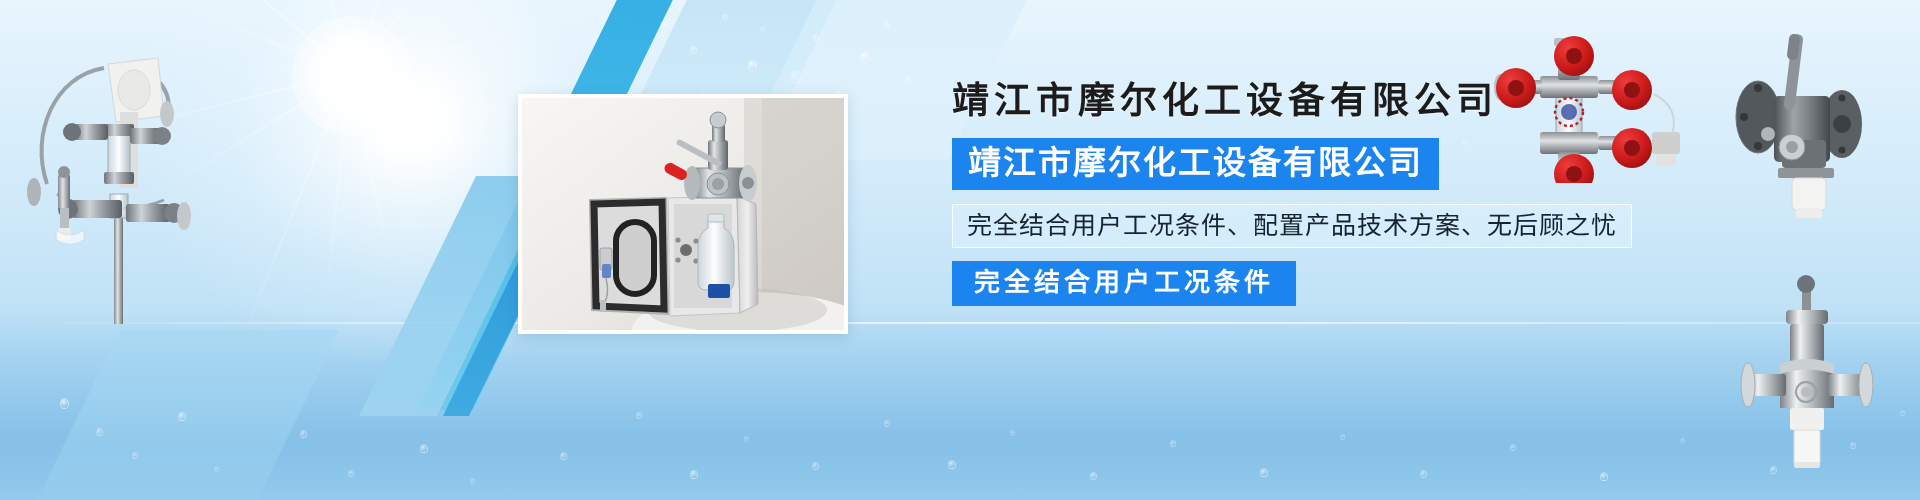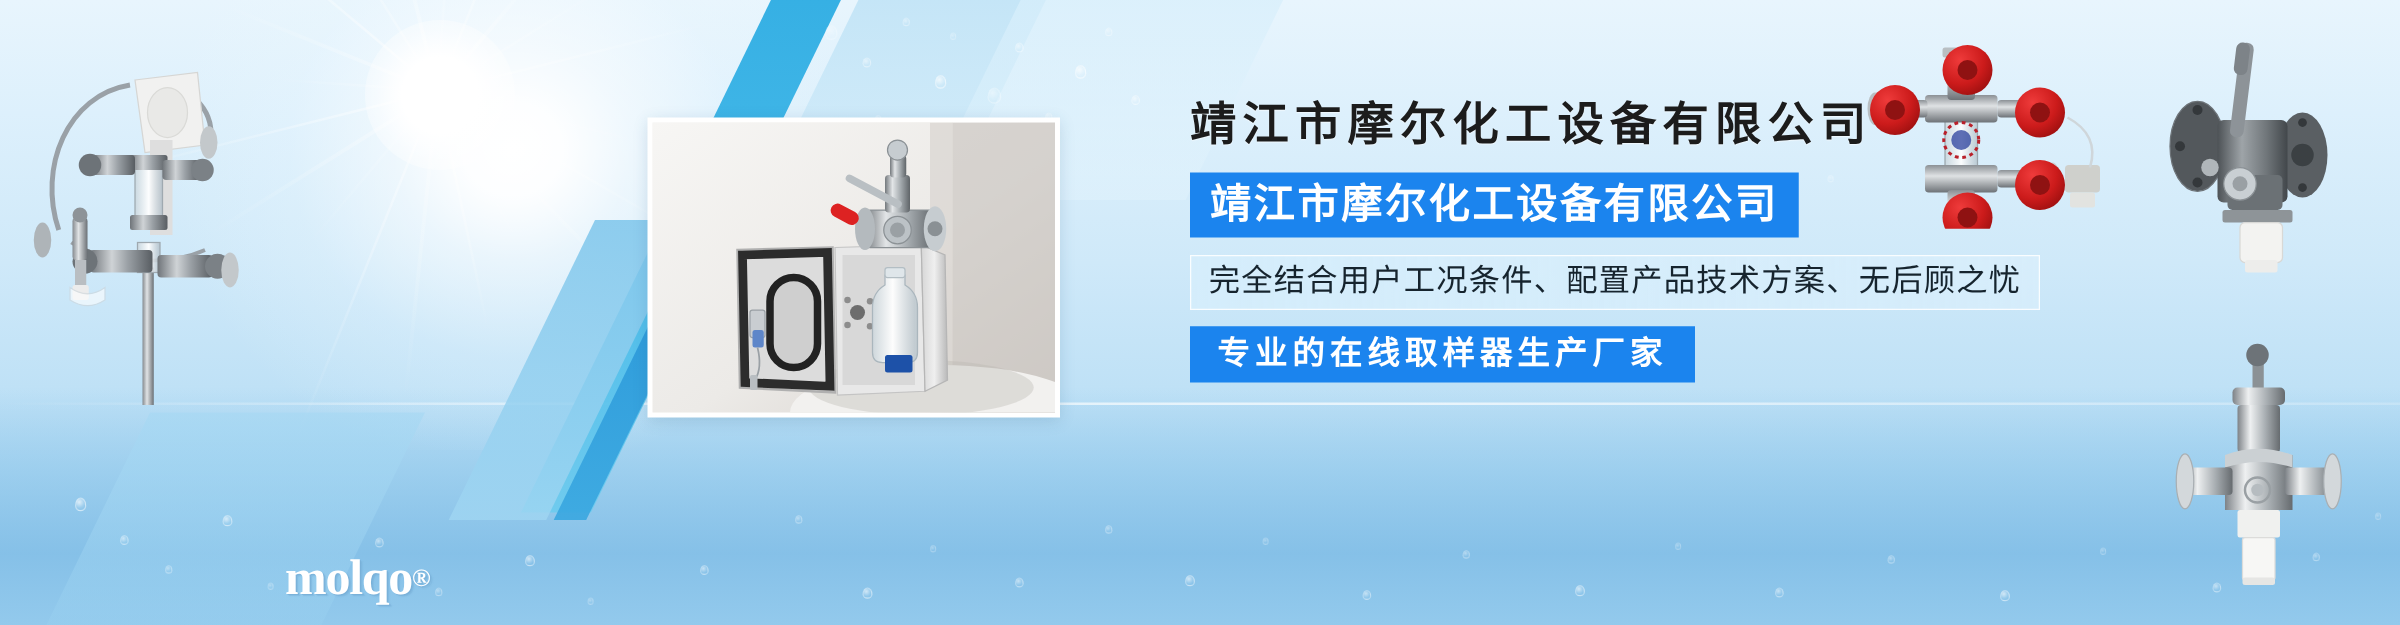--- a/index.html
+++ b/index.html
@@ -451,22 +451,19 @@
 
     <div class="headline-badge">
       <span>靖江市摩尔化工设备有限公司</span>
     </div>
 
     <div class="subline">
       <span>完全结合用户工况条件、配置产品技术方案、无后顾之忧</span>
     </div>
 
     <div class="cta-badge">
-      <span>专业的在线取样器生产厂家</span>
-    </div>
-
-  </div>
-
-  <div class="logo">
-    <span class="logo-text">molqo</span><span class="logo-text logo-reg">®</span>
-  </div>
+      <span>完全结合用户工况条件</span>
+    </div>
+
+  </div>
+
 
 </div>
 
 </body></html>

